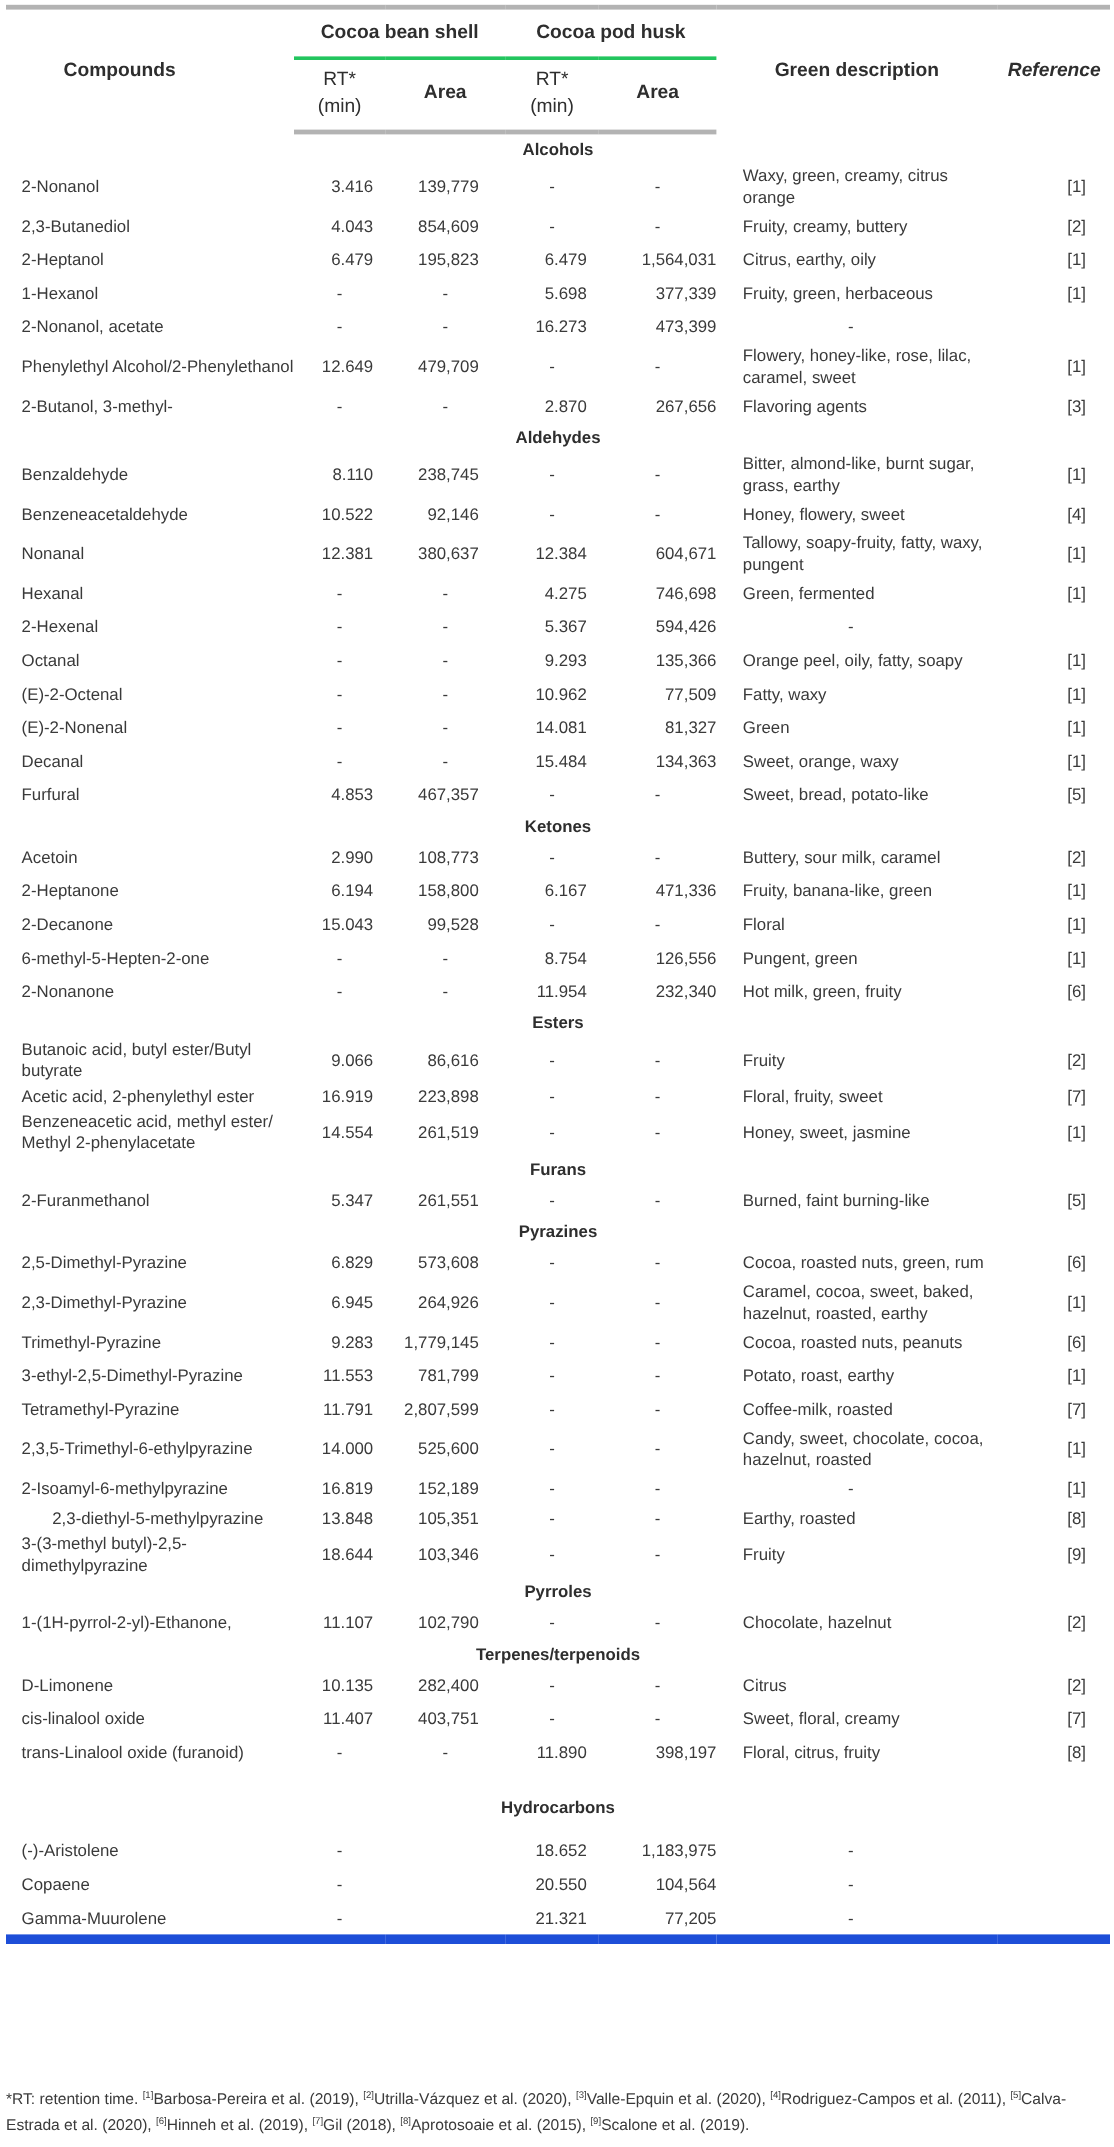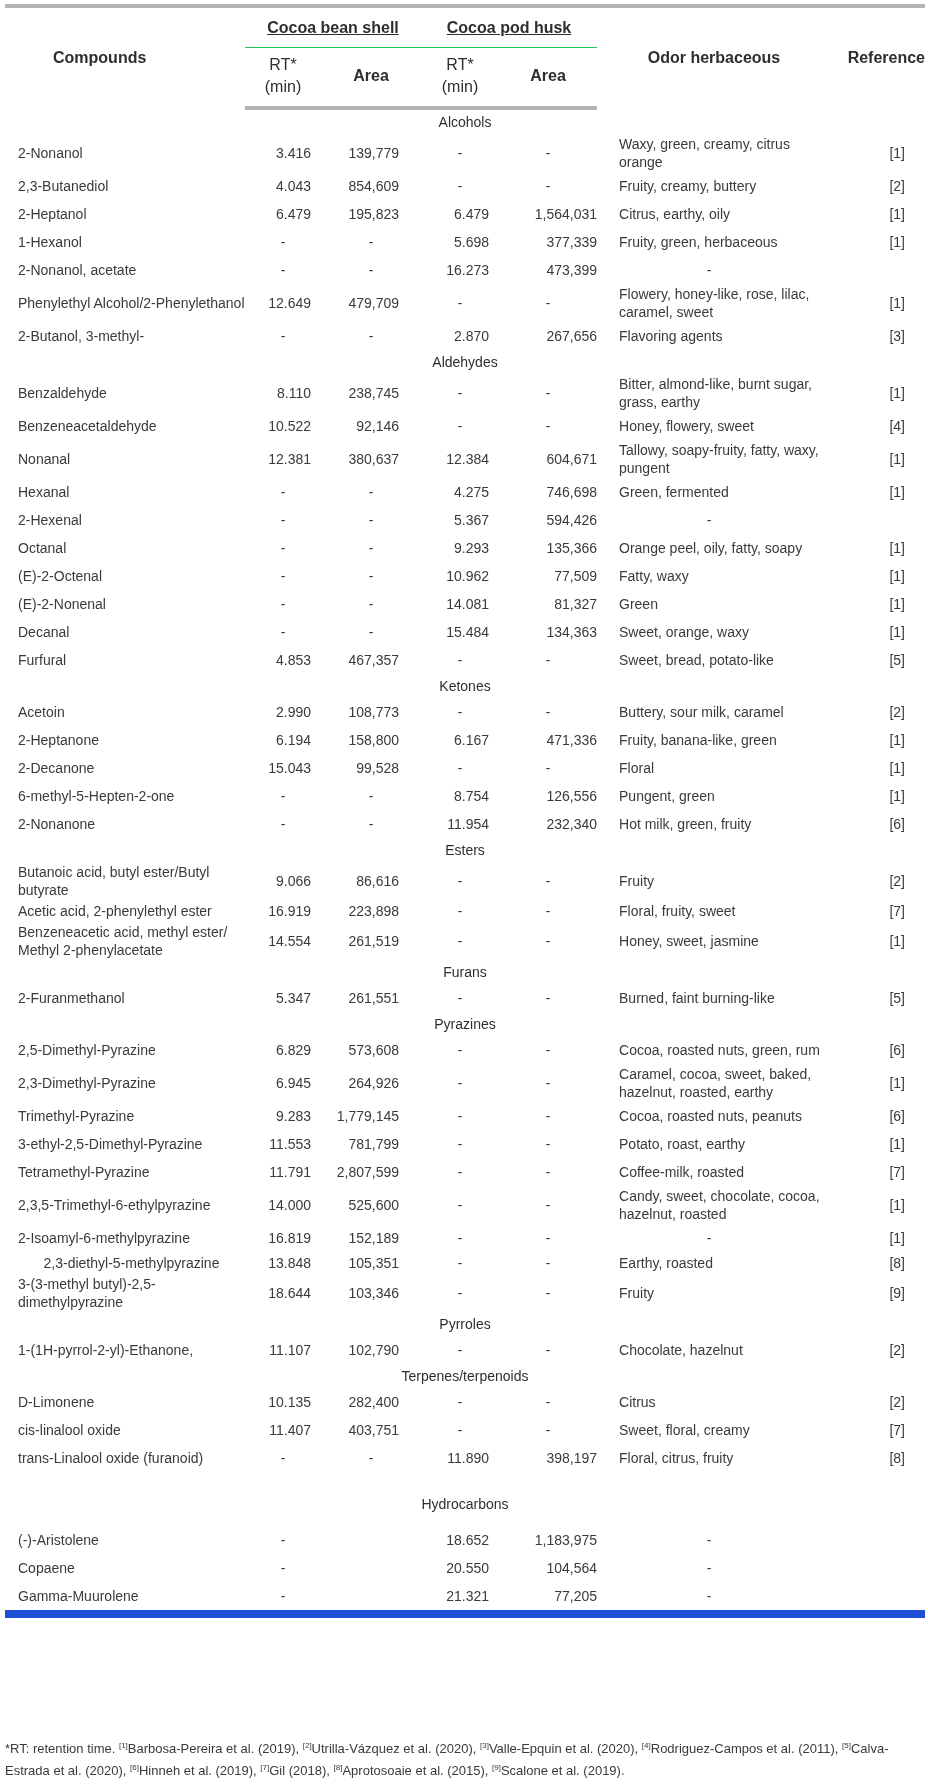--- a/index.html
+++ b/index.html
@@ -15,39 +15,39 @@
   col.c-rt1 { width: 76px; }
   col.c-ar1 { width: 100px; }
   col.c-rt2 { width: 78px; }
   col.c-ar2 { width: 98px; }
   col.c-odor { width: 234px; }
   col.c-ref { width: 94px; }
   thead tr.top th { border-top: 4px solid #b3b3b3; }
   thead th { font-weight: bold; color: #2e2e2e; font-size: 16px; }
   th.h-comp { text-align: left; padding-left: 48px; vertical-align: middle; }
   th.h-group { padding-top: 11px; padding-bottom: 10px; text-align: center; }
-  tr.group-row th.grp-line { border-bottom: 1px solid #22c55e; text-decoration: underline; }
+  tr.group-row th.grp-line { border-bottom: 3px solid #22c55e; }
   th.h-sub { text-align: center; font-weight: normal; padding: 6px 0 8px 0; line-height: 22px; }
   th.h-sub.bold { font-weight: bold; }
   th.h-odor { text-align: center; }
-  th.h-ref { text-align: right; padding-right: 0; }
+  th.h-ref { padding-right: 0; font-style: italic; }
   thead tr.bottom th { border-bottom: 4px solid #b3b3b3; }
   td { padding: 0; line-height: 18px; height: 28px; vertical-align: middle; }
   td.name { padding-left: 13px; }
   td.num { text-align: right; }
   td.rt1 { padding-right: 10px; }
   td.ar1 { padding-right: 22px; }
   td.rt2 { padding-right: 10px; }
   td.ar2 { padding-right: 0px; }
   td.dash { text-align: center; }
   td.odor { padding-left: 22px; }
   td.odor.dash { text-align: center; padding-left: 0; padding-right: 10px; }
   td.ref { text-align: right; padding-right: 20px; }
   tr.section td {
-    text-align: center; font-weight: normal; color: #2e2e2e; height: 24px;
+    text-align: center; font-weight: bold; color: #2e2e2e; height: 24px;
   }
   tr.tall td { height: 38px; }
   tbody tr:last-child td { border-bottom: 8px solid #1d4ed8; }
   .footnote {
     position: absolute; left: 5px; top: 1736px; width: 916px;
     font-size: 13px; line-height: 19px; color: #3a3a3a;
   }
   .footnote sup { font-size: 8px; vertical-align: 5px; }
 </style>
 </head>
@@ -62,21 +62,21 @@
         <col class="c-rt2">
         <col class="c-ar2">
         <col class="c-odor">
         <col class="c-ref">
     </colgroup>
     <thead>
       <tr class="top group-row">
         <th class="h-comp" rowspan="2">Compounds</th>
         <th class="h-group grp-line" colspan="2">Cocoa bean shell</th>
         <th class="h-group grp-line" colspan="2">Cocoa pod husk</th>
-        <th class="h-odor" rowspan="2">Odor herbaceous</th>
+        <th class="h-odor" rowspan="2">Green description</th>
         <th class="h-ref" rowspan="2">Reference</th>
       </tr>
       <tr class="bottom">
         <th class="h-sub"><span>RT*</span><br><span>(min)</span></th>
         <th class="h-sub bold">Area</th>
         <th class="h-sub"><span>RT*</span><br><span>(min)</span></th>
         <th class="h-sub bold">Area</th>
       </tr>
     </thead>
     <tbody id="tbody">

